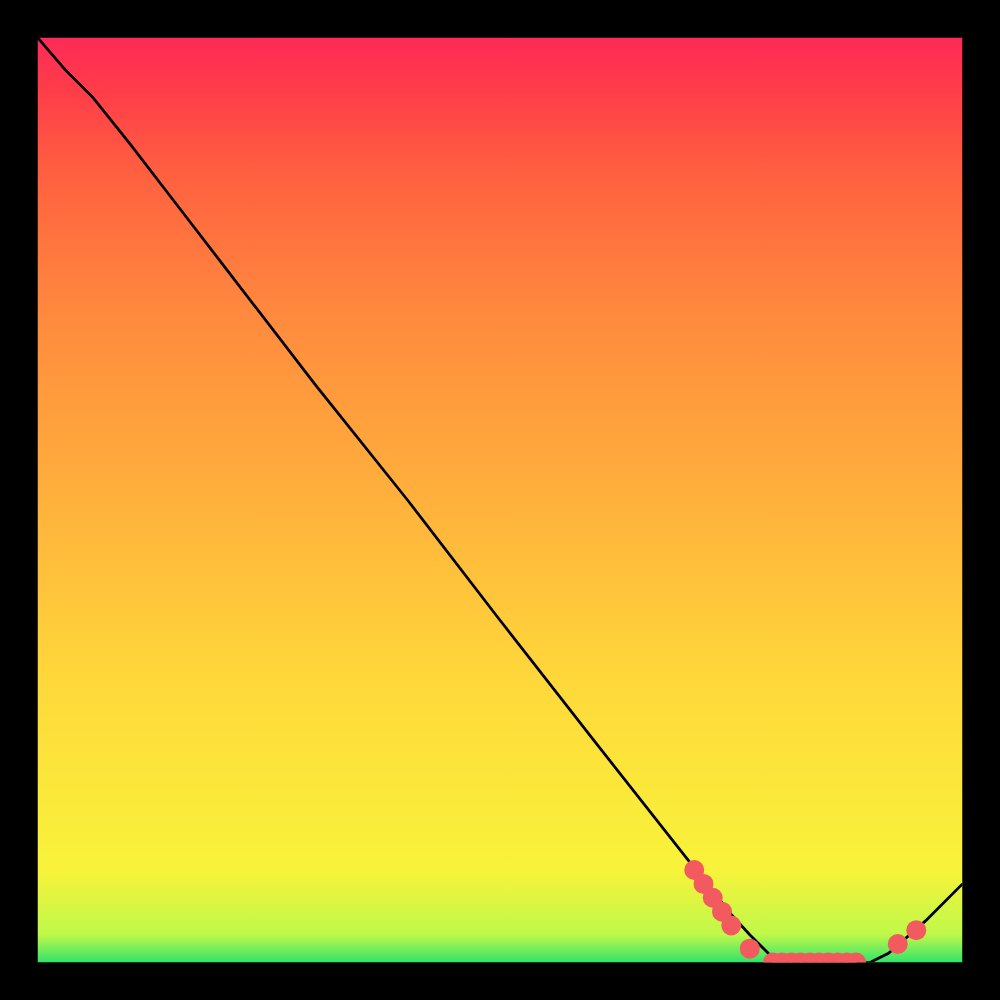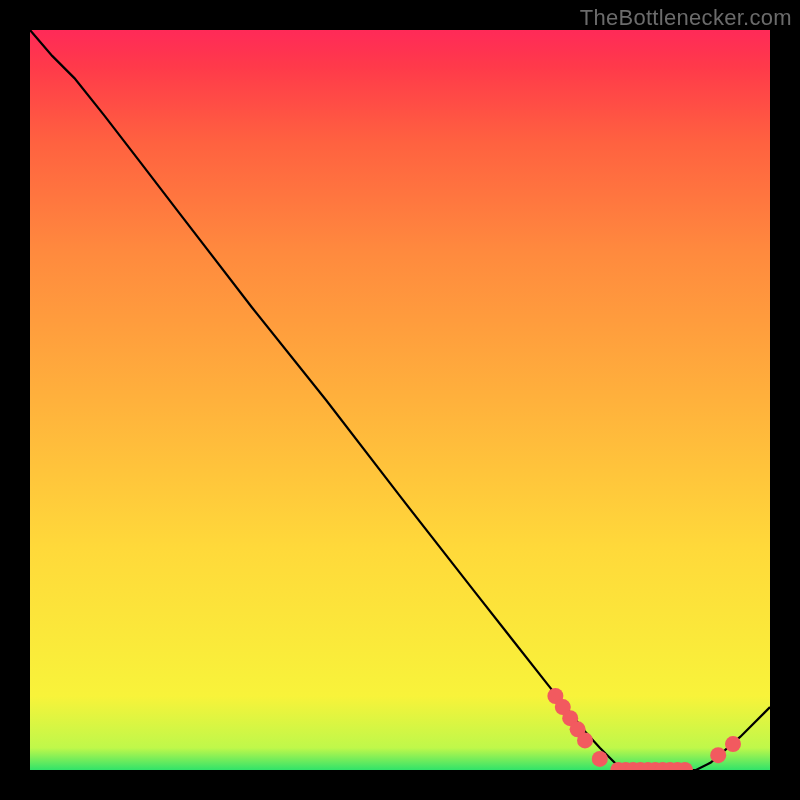--- a/index.html
+++ b/index.html
@@ -24,21 +24,20 @@
     font-family: Arial, Helvetica, sans-serif;
     font-size: 22px;
     color: #6b6b6b;
     letter-spacing: 0.3px;
   }
 </style>
 </head>
 <body>
 
 <div class="wrap">
-  <div class="source">TheBottlenecker.com</div>
   <svg class="plot" viewBox="0 0 740 740" preserveAspectRatio="none">
     <defs>
       <linearGradient id="bg-grad" x1="0" y1="1" x2="0" y2="0">
         <stop id="g0" offset="0%" stop-color="#31e36a"></stop>
         <stop id="g1" offset="3%" stop-color="#bff84a"></stop>
         <stop id="g2" offset="10%" stop-color="#f8f33a"></stop>
         <stop id="g3" offset="30%" stop-color="#ffd93a"></stop>
         <stop id="g4" offset="50%" stop-color="#ffb13c"></stop>
         <stop id="g5" offset="70%" stop-color="#ff8a3e"></stop>
         <stop id="g6" offset="85%" stop-color="#ff6140"></stop>

